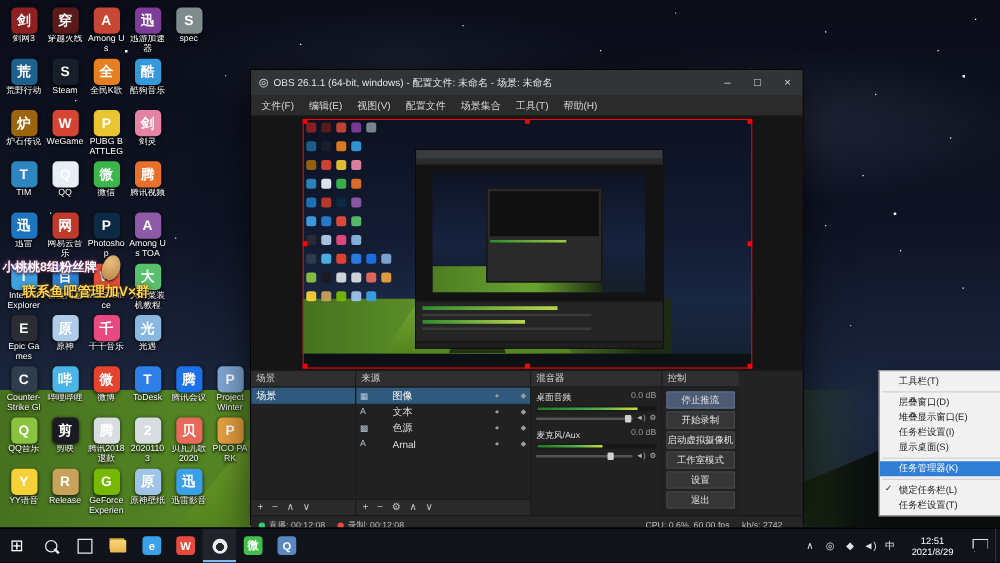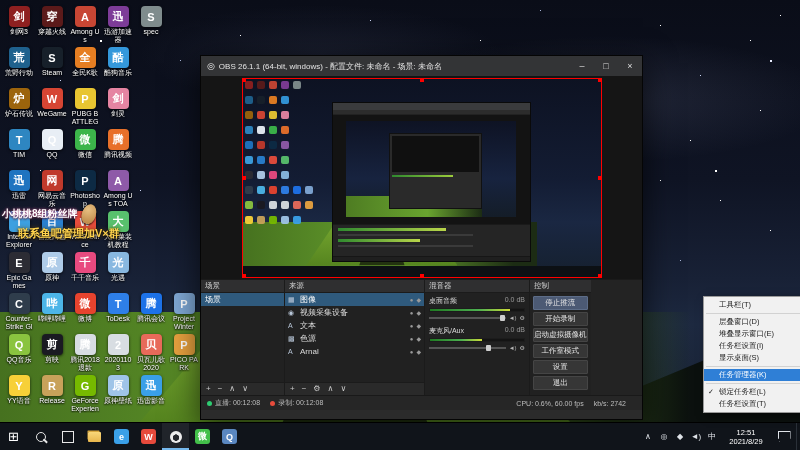--- a/index.html
+++ b/index.html
@@ -93,21 +93,21 @@
   .dock { display:flex; flex-direction:column; border-right:1px solid #1b1b1b; }
   .d-scenes{flex:0 0 84px} .d-sources{flex:0 0 140px} .d-mixer{flex:0 0 105px} .d-trans{flex:0 0 55px} .d-controls{flex:0 0 57px; border-right:none}
   .dock-header { flex:0 0 13px; background:#2f2f30; border-bottom:1px solid #1b1b1b; font-size:7.5px; color:#d4d4d4; padding:1px 4px; }
   .dock-body { flex:1; background:#212121; overflow:hidden; position:relative; }
   .dock-toolbar { flex:0 0 13px; background:#2a2a2a; border-top:1px solid #1b1b1b; display:flex; align-items:center; gap:7px; padding:0 5px; }
   .tool { font-size:8px; color:#c9c9c9; line-height:10px; }
 
   .list-item { height:13px; line-height:13px; font-size:8px; color:#ddd; padding:0 4px; }
   .list-item.sel { background:#2f5a7d; color:#fff; }
 
-  .src-row { height:13px; display:flex; align-items:center; font-size:8px; color:#ddd; padding:0 3px; gap:3px; }
+  .src-row { height:13px; display:flex; align-items:center; font-size:8px; color:#ddd; padding:0 3px; gap:17px; }
   .src-row.sel { background:#2f5a7d; color:#fff; }
   .src-glyph { font-size:7px; width:9px; color:#b8c6d8; }
   .src-name { flex:1; overflow:hidden; white-space:nowrap; }
   .src-ico { font-size:6px; color:#9a9a9a; }
 
   #mixer-body { padding:3px 4px; }
   .mx-ch { margin-bottom:5px; }
   .mx-top { display:flex; justify-content:space-between; font-size:7px; color:#ddd; }
   .mx-db { color:#9a9a9a; }
   .mx-meter { height:4px; background:#141414; margin:2px 0; position:relative; border:1px solid #1c1c1c; }
@@ -371,20 +371,29 @@
   <div class="contact-text">联系鱼吧管理加V×群</div>
 
   <div class="obs">
     <div class="obs-titlebar">
       <span class="obs-logo">◎</span>
       <span class="obs-title">OBS 26.1.1 (64-bit, windows) - 配置文件: 未命名 - 场景: 未命名</span>
       <span class="winbtn">–</span>
       <span class="winbtn">□</span>
       <span class="winbtn close">×</span>
     </div>
+    <div class="obs-menubar" id="obs-menubar">
+        <span class="menu-item">文件(F)</span>
+        <span class="menu-item">编辑(E)</span>
+        <span class="menu-item">视图(V)</span>
+        <span class="menu-item">配置文件</span>
+        <span class="menu-item">场景集合</span>
+        <span class="menu-item">工具(T)</span>
+        <span class="menu-item">帮助(H)</span>
+      </div>
 
     <div class="obs-preview">
       <div class="pv-desktop">
         <div class="pv-grass"></div>
         <div class="pv-tent">
             <div class="pv-tent-door"></div>
           </div>
         <div id="pv-icons">
             <div class="pvicon" style="left: 1px; top: 1px; background: rgb(142, 32, 32);"></div>
             <div class="pvicon" style="left: 13px; top: 1px; background: rgb(91, 26, 26);"></div>
@@ -483,26 +492,20 @@
       <div class="dock d-sources">
         <div class="dock-header">来源</div>
         <div class="dock-body" id="source-list">
             <div class="src-row sel">
               <span class="src-glyph">▦</span>
               <span class="src-name">图像</span>
               <span class="src-ico">●</span>
               <span class="src-ico">◆</span>
             </div>
             <div class="src-row">
-              <span class="src-glyph">◉</span>
-              <span class="src-name">视频采集设备</span>
-              <span class="src-ico">●</span>
-              <span class="src-ico">◆</span>
-            </div>
-            <div class="src-row">
               <span class="src-glyph">A</span>
               <span class="src-name">文本</span>
               <span class="src-ico">●</span>
               <span class="src-ico">◆</span>
             </div>
             <div class="src-row">
               <span class="src-glyph">▩</span>
               <span class="src-name">色源</span>
               <span class="src-ico">●</span>
               <span class="src-ico">◆</span>

